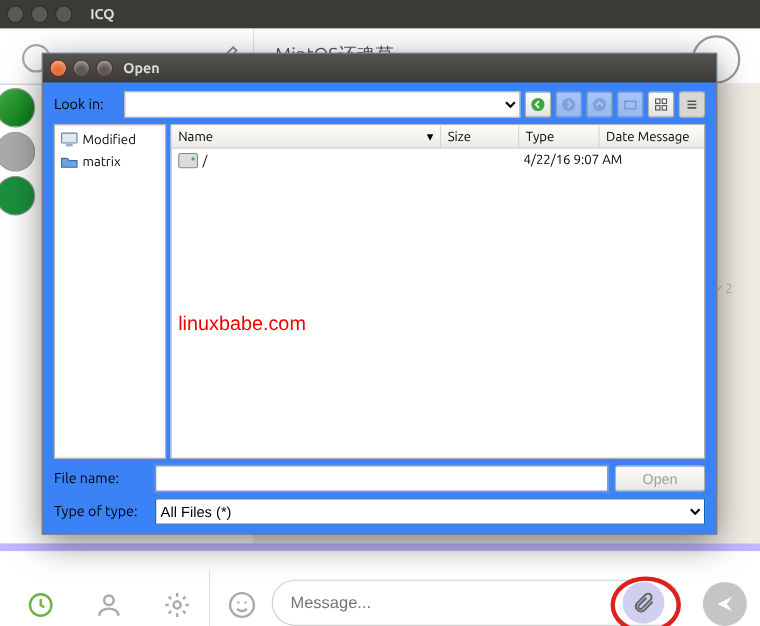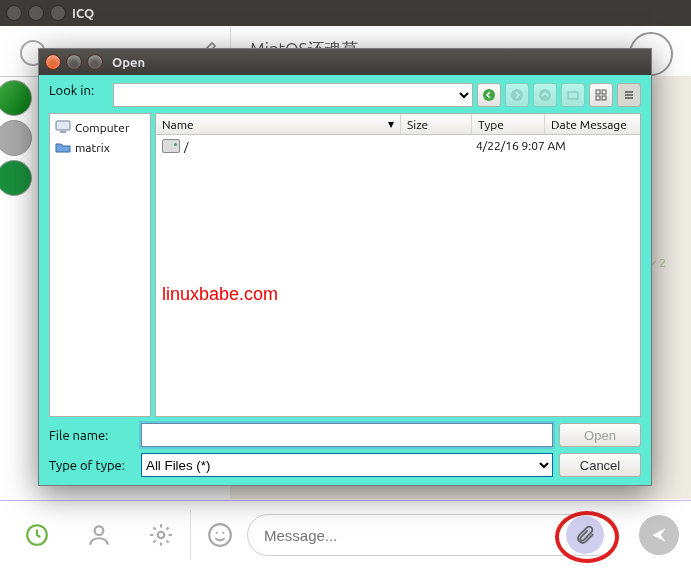--- a/index.html
+++ b/index.html
@@ -1,50 +1,50 @@
 <!DOCTYPE html>
 <html><head>
 <meta charset="utf-8">
 <style>
 html,body{margin:0;padding:0;font-family:Ubuntu,Arial,sans-serif;font-size:13px;background:#fff}
 .root{width:691px;height:569px;position:relative;overflow:hidden;background:#fff;box-sizing:border-box}
 
 .bg-titlebar{height:26px;background:#3c3b37;display:flex;align-items:center;padding:0 6px;gap:6px}
 .bg-titlebar .wbtn{width:14px;height:14px;border-radius:50%;background:#5a5955;border:1px solid #2e2d2a}
-.bg-titlebar .title{color:#ddd;font-weight:bold;font-size:13px;margin-left:0}
+.bg-titlebar .title{color:#ddd;font-weight:bold;font-size:13px;margin-left:10px}
 .bg-top{height:50px;background:#fff;border-bottom:1px solid #ccc;position:relative}
 .bg-top .search-icon{position:absolute;left:20px;top:14px;width:22px;height:22px;border:2px solid #aaa;border-radius:50%}
 .bg-top .search-icon::after{content:"";position:absolute;width:8px;height:2px;background:#aaa;bottom:-3px;right:-5px;transform:rotate(45deg)}
 .bg-top .sep{position:absolute;left:230px;top:0;width:1px;height:50px;background:#e0e0e0}
 .bg-top .contact{position:absolute;left:250px;top:12px;display:flex;align-items:center;gap:10px}
 .bg-top .contact .name{font-size:17px;color:#555}
 .bg-top .pencil{position:absolute;left:200px;top:12px;width:18px;height:18px;color:#888}
 .bg-side{position:absolute;left:0;top:76px;width:30px;height:140px}
 .bg-side .blob{width:34px;height:34px;border-radius:50%;margin:4px -4px;border:1px solid #999}
 .bg-side .b1{background:linear-gradient(135deg,#4a4,#071)}
 .bg-side .b2{background:#aaa}
 .bg-side .b3{background:#1a8f3c}
 .chatbg{position:absolute;left:230px;top:76px;right:0;bottom:70px;background:#efece4}
 .chatbg .tick{position:absolute;right:25px;top:180px;color:#a6c48f;font-size:12px}
-.bottombar{position:absolute;left:0;right:0;bottom:0;height:68px;background:#fff;border-top:1px solid #c4b5fd;display:flex;align-items:center}
+.bottombar{position:absolute;left:0;right:0;bottom:0;height:68px;background:#fff;border-top:7px solid #c4b5fd;display:flex;align-items:flex-end}
 .bottombar .ic{width:38px;height:38px;display:flex;align-items:center;justify-content:center;color:#999}
 .bottombar .sep2{width:1px;height:50px;background:#e0e0e0;margin:0 10px}
 .msgbox{flex:1;height:40px;border:1px solid #d0d0d0;border-radius:22px;display:flex;align-items:center;padding:0 14px;margin:0 8px}
 .msgbox input{flex:1;border:none;outline:none;font-size:15px;color:#888;background:transparent}
 .attach-circle{width:38px;height:38px;border-radius:50%;display:flex;align-items:center;justify-content:center;background:#d0cff0;position:relative}
 .red-oval{position:absolute;border:4px solid #e02020;border-radius:50%;width:56px;height:44px;left:-11px;top:-5px;pointer-events:none}
 .send-circle{width:40px;height:40px;border-radius:50%;background:#c5c5c5;display:flex;align-items:center;justify-content:center;margin:0 12px}
 
-.dialog{position:absolute;left:38px;top:48px;width:612px;height:436px;background:#5eead4;border:1px solid #7a7a7a;box-shadow:0 8px 30px rgba(0,0,0,0.5);display:flex;flex-direction:column}
+.dialog{position:absolute;left:38px;top:48px;width:612px;height:436px;background:#3b82f6;border:1px solid #7a7a7a;box-shadow:0 8px 30px rgba(0,0,0,0.5);display:flex;flex-direction:column}
 .dlg-titlebar{height:26px;background:linear-gradient(#54534f,#3c3b37);display:flex;align-items:center;padding:0 6px;gap:5px}
 .dlg-titlebar .wbtn{width:14px;height:14px;border-radius:50%;background:#e86c3a;border:1px solid #5a3020;box-shadow:inset 0 3px 4px rgba(255,255,255,0.4)}
 .dlg-titlebar .wbtn.g{background:#5a5955}
 .dlg-titlebar .title{color:#ddd;font-weight:bold;font-size:13px;margin-left:4px}
 .dlg-body{flex:1;padding:8px 10px;display:flex;flex-direction:column;gap:6px}
-.lookrow{display:flex;align-items:flex-start;gap:4px}
+.lookrow{display:flex;align-items:center;gap:4px}
 .lookrow label{width:60px}
 .lookrow select{flex:1;height:24px;background:#fff;border:1px solid #b0b0a8}
 .tbtn{width:22px;height:22px;border:1px solid #b0b0a8;background:linear-gradient(#fefefe,#e3e2df);border-radius:3px;display:flex;align-items:center;justify-content:center;font-size:13px}
 .tbtn.dis{opacity:.55}
 .mainarea{flex:1;display:flex;gap:4px;min-height:0}
 .places{width:94px;border:1px solid #b0b0a8;background:#fff;padding:3px}
 .place{display:flex;align-items:center;gap:4px;padding:3px 2px;font-size:12px}
 .place .pic{width:16px;height:14px}
 .filelist{flex:1;border:1px solid #b0b0a8;background:#fff;display:flex;flex-direction:column;position:relative}
 .fhead{display:flex;background:linear-gradient(#fdfdfc,#eceae6);border-bottom:1px solid #c8c8c2;font-size:12px}
@@ -200,21 +200,21 @@
     </div>
     <div class="mainarea">
       <div class="places">
         <div class="place">
           <span class="pic">
                 <svg width="16" height="14" viewBox="0 0 16 14">
                   <rect x="1" y="1" width="14" height="9" rx="1" fill="#dfe8f4" stroke="#6b7f9a"></rect>
                   <rect x="5" y="11" width="6" height="2" fill="#9aa7b8"></rect>
                 </svg>
               </span>
-          <span>Computer</span>
+          <span>Modified</span>
         </div>
         <div class="place">
           <span class="pic">
                 <svg width="16" height="14" viewBox="0 0 16 14">
                   <path d="M1 4h5l2 2h7v6H1z" fill="#6fa3e0" stroke="#3a6aa8"></path>
                 </svg>
               </span>
           <span>matrix</span>
         </div>
       </div>
@@ -247,19 +247,18 @@
     </div>
     <div class="formrows">
       <div class="formrow">
         <label>File name:</label>
         <input type="text" value="" style="">
         <button class="btn" disabled="">Open</button>
       </div>
       <div class="formrow">
         <label>Type of type:</label>
         <select><option>All Files (*)</option></select>
-        <button class="btn">Cancel</button>
       </div>
     </div>
   </div>
 </div>
 
 </div>
 
 </body></html>

